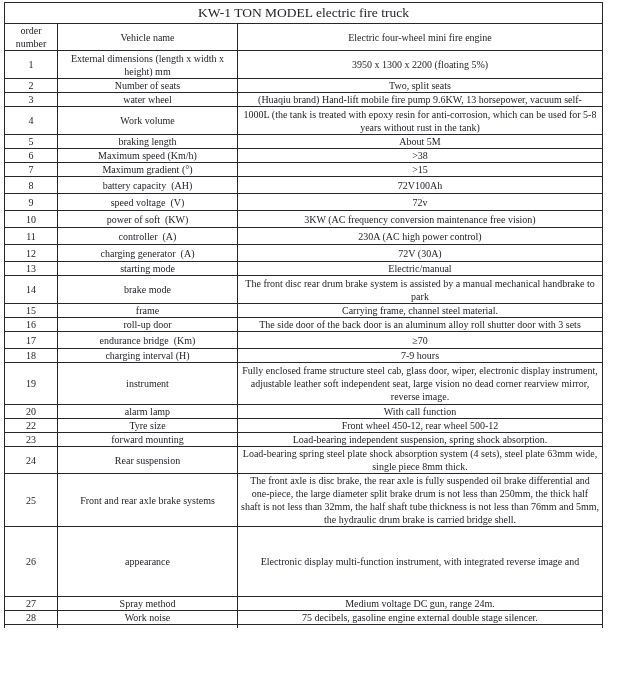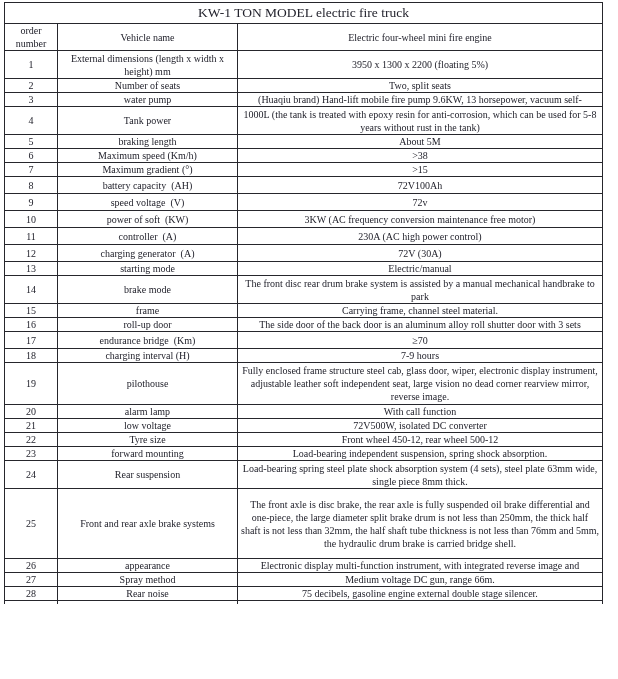--- a/index.html
+++ b/index.html
@@ -81,26 +81,26 @@
           <td>External dimensions (length x width x height) mm</td>
           <td>3950 x 1300 x 2200 (floating 5%)</td>
         </tr>
         <tr>
           <td>2</td>
           <td>Number of seats</td>
           <td>Two, split seats</td>
         </tr>
         <tr>
           <td>3</td>
-          <td>water pump</td>
+          <td>water wheel</td>
           <td>(Huaqiu brand) Hand-lift mobile fire pump 9.6KW, 13 horsepower, vacuum self-</td>
         </tr>
         <tr>
           <td>4</td>
-          <td>Tank power</td>
+          <td>Work volume</td>
           <td>1000L (the tank is treated with epoxy resin for anti-corrosion, which can be used for 5-8 years without rust in the tank)</td>
         </tr>
         <tr>
           <td>5</td>
           <td>braking length</td>
           <td>About 5M</td>
         </tr>
         <tr>
           <td>6</td>
           <td>Maximum speed (Km/h)</td>
@@ -117,21 +117,21 @@
           <td>72V100Ah</td>
         </tr>
         <tr>
           <td>9</td>
           <td>speed voltage  (V)</td>
           <td>72v</td>
         </tr>
         <tr>
           <td>10</td>
           <td>power of soft  (KW)</td>
-          <td>3KW (AC frequency conversion maintenance free motor)</td>
+          <td>3KW (AC frequency conversion maintenance free vision)</td>
         </tr>
         <tr>
           <td>11</td>
           <td>controller  (A)</td>
           <td>230A (AC high power control)</td>
         </tr>
         <tr>
           <td>12</td>
           <td>charging generator  (A)</td>
           <td>72V (30A)</td>
@@ -161,34 +161,29 @@
           <td>endurance bridge  (Km)</td>
           <td>≥70</td>
         </tr>
         <tr>
           <td>18</td>
           <td>charging interval (H)</td>
           <td>7-9 hours</td>
         </tr>
         <tr>
           <td>19</td>
-          <td>pilothouse</td>
+          <td>instrument</td>
           <td>Fully enclosed frame structure steel cab, glass door, wiper, electronic display instrument, adjustable leather soft independent seat, large vision no dead corner rearview mirror, reverse image.</td>
         </tr>
         <tr>
           <td>20</td>
           <td>alarm lamp</td>
           <td>With call function</td>
         </tr>
         <tr>
-          <td>21</td>
-          <td>low voltage</td>
-          <td>72V500W, isolated DC converter</td>
-        </tr>
-        <tr>
           <td>22</td>
           <td>Tyre size</td>
           <td>Front wheel 450-12, rear wheel 500-12</td>
         </tr>
         <tr>
           <td>23</td>
           <td>forward mounting</td>
           <td>Load-bearing independent suspension, spring shock absorption.</td>
         </tr>
         <tr>
@@ -202,25 +197,25 @@
           <td>The front axle is disc brake, the rear axle is fully suspended oil brake differential and one-piece, the large diameter split brake drum is not less than 250mm, the thick half shaft is not less than 32mm, the half shaft tube thickness is not less than 76mm and 5mm, the hydraulic drum brake is carried bridge shell.</td>
         </tr>
         <tr>
           <td>26</td>
           <td>appearance</td>
           <td>Electronic display multi-function instrument, with integrated reverse image and</td>
         </tr>
         <tr>
           <td>27</td>
           <td>Spray method</td>
-          <td>Medium voltage DC gun, range 66m.</td>
+          <td>Medium voltage DC gun, range 24m.</td>
         </tr>
         <tr>
           <td>28</td>
-          <td>Rear noise</td>
+          <td>Work noise</td>
           <td>75 decibels, gasoline engine external double stage silencer.</td>
         </tr>
         <tr class="stub">
           <td></td>
           <td></td>
           <td></td>
         </tr>
       </tbody>
   </table>
 </div>

